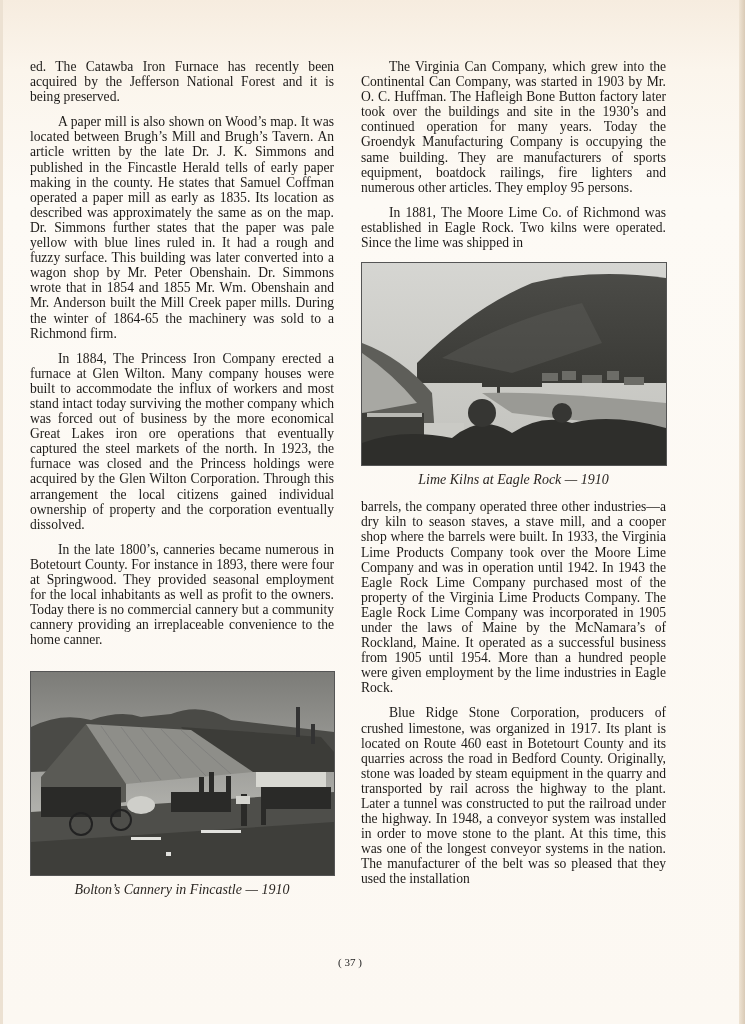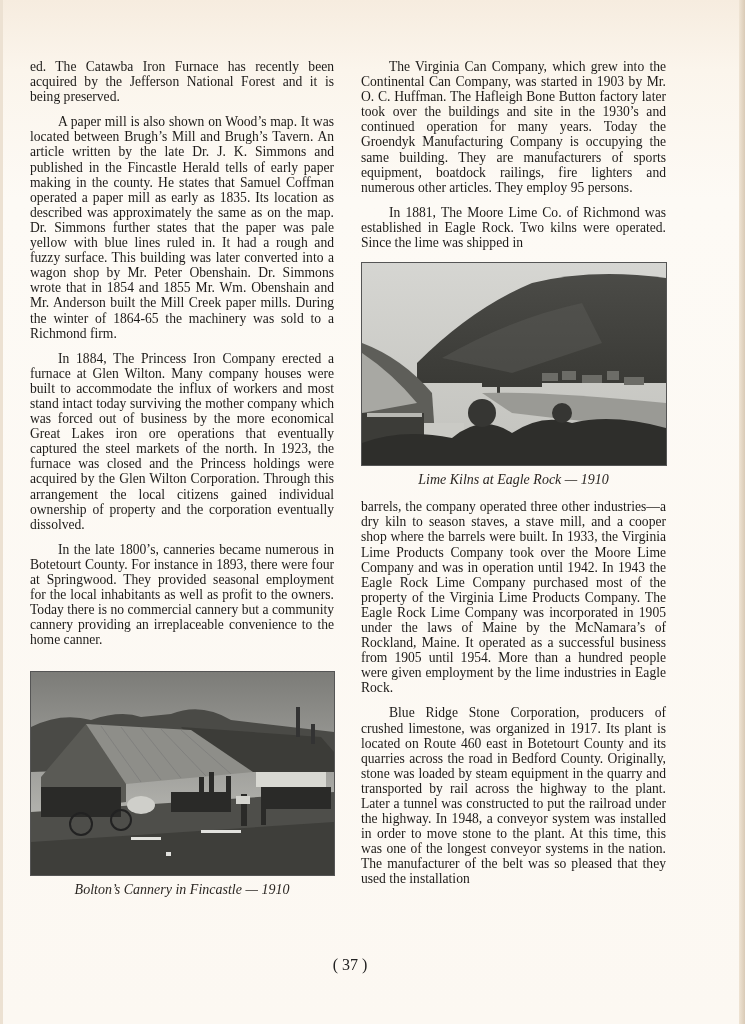--- a/index.html
+++ b/index.html
@@ -37,21 +37,21 @@
     position: relative; overflow: hidden;
     border: 1px solid #555;
   }
   .caption {
     font-family: "Liberation Serif", "DejaVu Serif", serif;
     font-style: italic; font-size: 14px; text-align: center;
     color: #2a2622; margin-top: 6px;
   }
   .page-number {
     position: absolute; top: 956px; left: 0; width: 700px; text-align: center;
-    font-family: "Liberation Serif", serif; font-size: 16px; color: #222;
+    font-family: "Liberation Serif", serif; font-size: 11px; color: #222;
   }
   
   .photo-cannery { width: 303px; height: 203px; background: #8a8a86; }
   .photo-kilns { width: 304px; height: 202px; background: #9a9a96; }
 </style>
 </head>
 <body>
 
 <div class="page">
   <div class="left-edge"></div>

